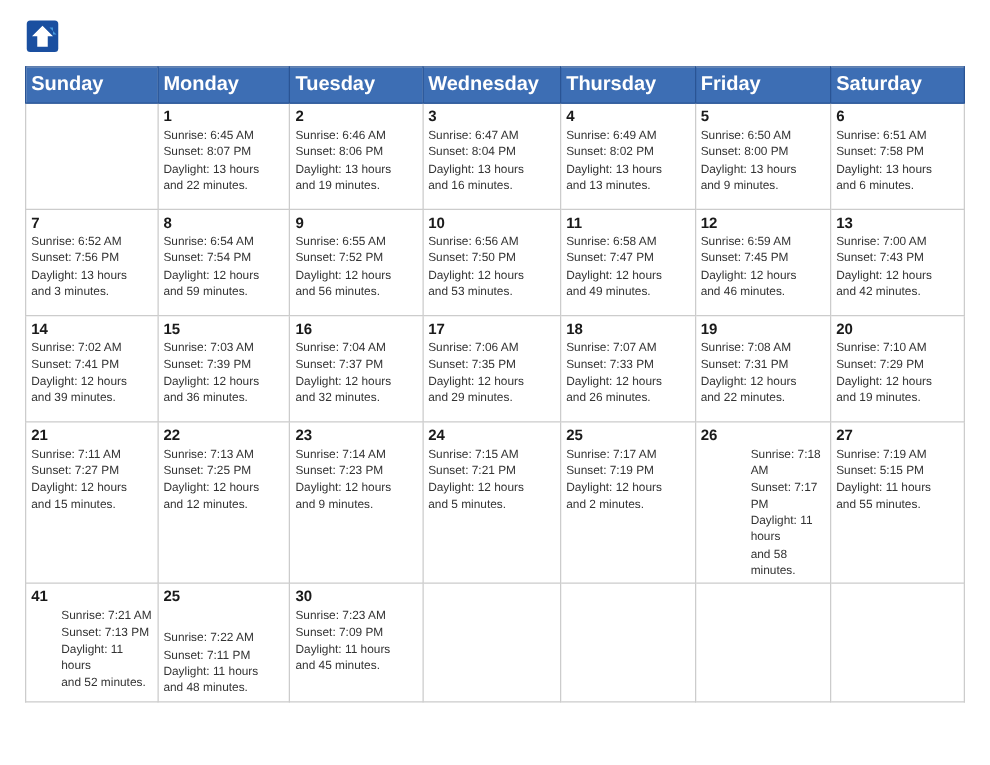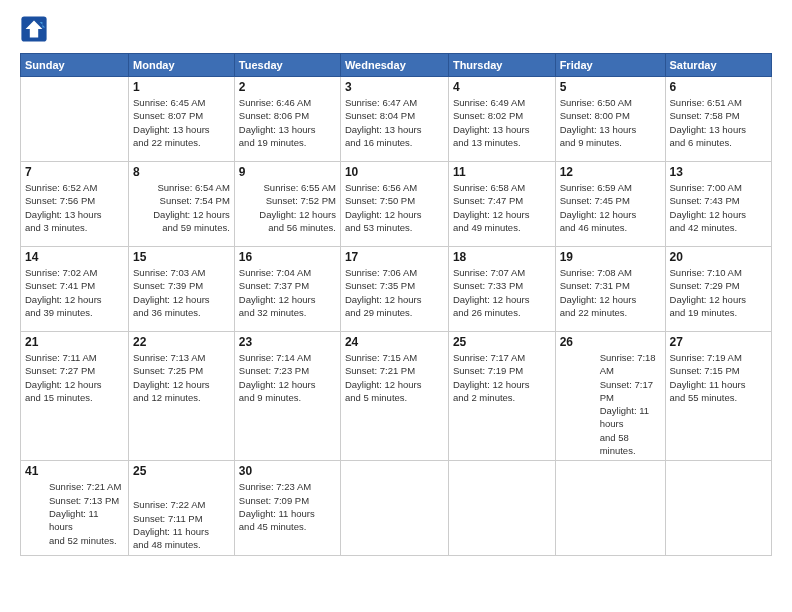--- a/index.html
+++ b/index.html
@@ -57,21 +57,21 @@
     .calendar {
       width: 100%;
       border-collapse: collapse;
       font-size: 10.5px;
     }
     .calendar th {
       background: #3d6eb4;
       color: #fff;
       padding: 5px 4px;
       text-align: left;
-      font-size: 11px;
+      font-size: 16px;
       font-weight: bold;
       border: 1px solid #2a5494;
     }
     .calendar td {
       border: 1px solid #ccc;
       vertical-align: top;
       padding: 3px 4px;
       width: 113px;
       height: 85px;
     }
@@ -177,28 +177,28 @@
         <tr>
           <td>
             <span class="day-num">7</span>
             <div class="day-info" style="white-space: pre-line;">Sunrise: 6:52 AM
 Sunset: 7:56 PM
 Daylight: 13 hours
 and 3 minutes.</div>
           </td>
           <td>
             <span class="day-num">8</span>
-            <div class="day-info" style="white-space: pre-line; text-align: right;">Sunrise: 6:54 AM
+            <div class="day-info" style="white-space: pre-line;">Sunrise: 6:54 AM
 Sunset: 7:54 PM
 Daylight: 12 hours
 and 59 minutes.</div>
           </td>
           <td>
             <span class="day-num">9</span>
-            <div class="day-info" style="white-space: pre-line; text-align: right;">Sunrise: 6:55 AM
+            <div class="day-info" style="white-space: pre-line;">Sunrise: 6:55 AM
 Sunset: 7:52 PM
 Daylight: 12 hours
 and 56 minutes.</div>
           </td>
           <td>
             <span class="day-num">10</span>
             <div class="day-info" style="white-space: pre-line;">Sunrise: 6:56 AM
 Sunset: 7:50 PM
 Daylight: 12 hours
 and 53 minutes.</div>
@@ -315,21 +315,21 @@
           <td>
             <span class="day-num">26</span>
             <div class="day-info" style="white-space: pre-line; margin-left: 40px;">Sunrise: 7:18 AM
 Sunset: 7:17 PM
 Daylight: 11 hours
 and 58 minutes.</div>
           </td>
           <td>
             <span class="day-num">27</span>
             <div class="day-info" style="white-space: pre-line;">Sunrise: 7:19 AM
-Sunset: 7:15 PM
+Sunset: 5:15 PM
 Daylight: 11 hours
 and 55 minutes.</div>
           </td>
         </tr>
         <tr>
           <td>
             <span class="day-num">41</span>
             <div class="day-info" style="white-space: pre-line; margin-left: 24px;">Sunrise: 7:21 AM
 Sunset: 7:13 PM
 Daylight: 11 hours

